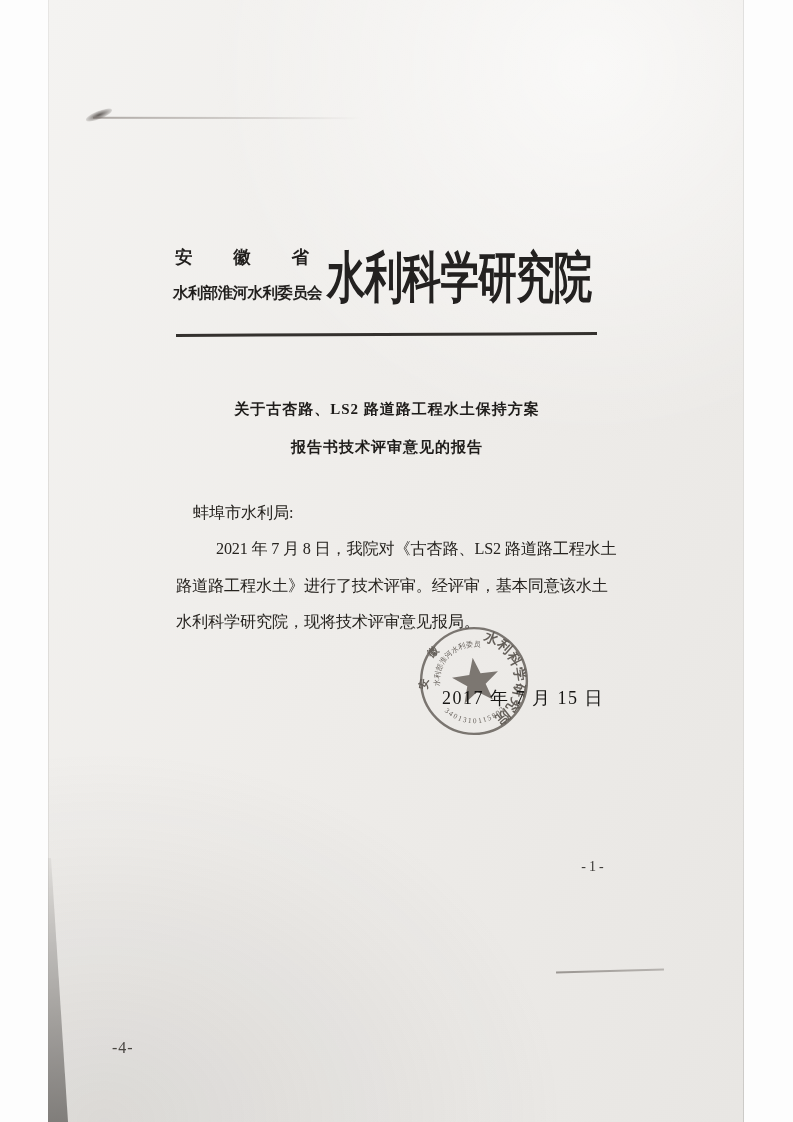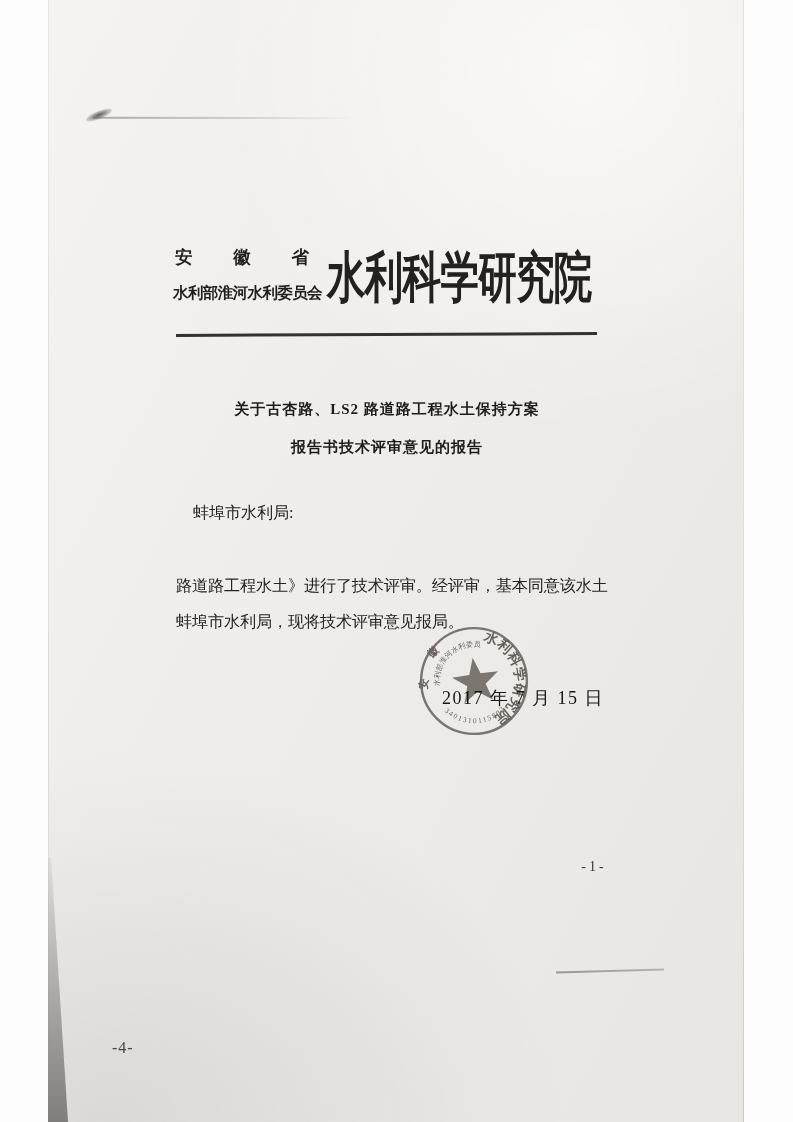--- a/index.html
+++ b/index.html
@@ -119,22 +119,23 @@
       <span>省</span>
     </div>
     <div class="lh-ministry">水利部淮河水利委员会</div>
     <div class="lh-institute">水利科学研究院</div>
     <div class="rule"></div>
 
     <div class="doc-title l1">关于古杏路、LS2 路道路工程水土保持方案</div>
     <div class="doc-title l2">报告书技术评审意见的报告</div>
 
     <div class="body-line salutation">蚌埠市水利局:</div>
+    <div class="body-line p-line-0">2021 年 7 月 8 日，我院对《古杏路、LS2 路道路工程水土</div>
     <div class="body-line p-line-1">路道路工程水土》进行了技术评审。经评审，基本同意该水土</div>
-    <div class="body-line p-line-2">蚌埠市水利局，现将技术评审意见报局。</div>
+    <div class="body-line p-line-2">水利科学研究院，现将技术评审意见报局。</div>
 
     <svg class="seal" viewBox="0 0 120 120" width="122" height="122">
       <defs>
         <path id="arcA" d="M 16.5 71.7 A 45 45 0 0 1 52.2 15.7" fill="none"></path>
         <path id="arcB" d="M 26.5 65.9 A 34 34 0 0 1 68.8 27.2" fill="none"></path>
         <path id="arcC" d="M 67.1 19.6 A 41 41 0 0 1 80.5 95.5" fill="none"></path>
         <path id="arcD" d="M 28.2 86.7 A 41.5 41.5 0 0 0 91.8 86.7" fill="none"></path>
       </defs>
       <circle cx="60" cy="60" r="52" fill="none" stroke="#57514b" stroke-width="2.4" stroke-opacity=".85"></circle>
       <polygon points="62,37 67.6,53.2 84.8,53.6 71.1,64.0 76.1,80.4 62,70.6 47.9,80.4 52.9,64.0 39.2,53.6 56.4,53.2" fill="#5e5852" fill-opacity=".88" transform="rotate(-8 62 61)"></polygon>

